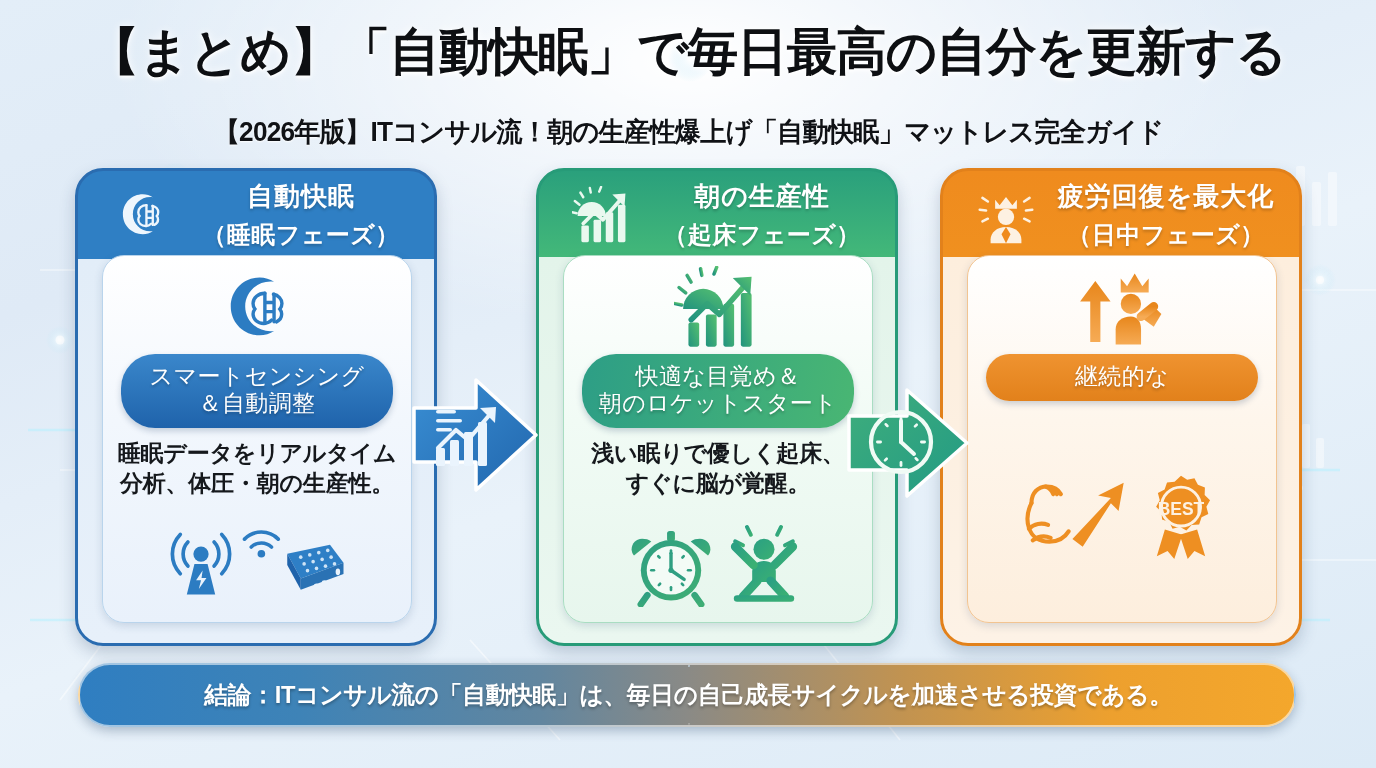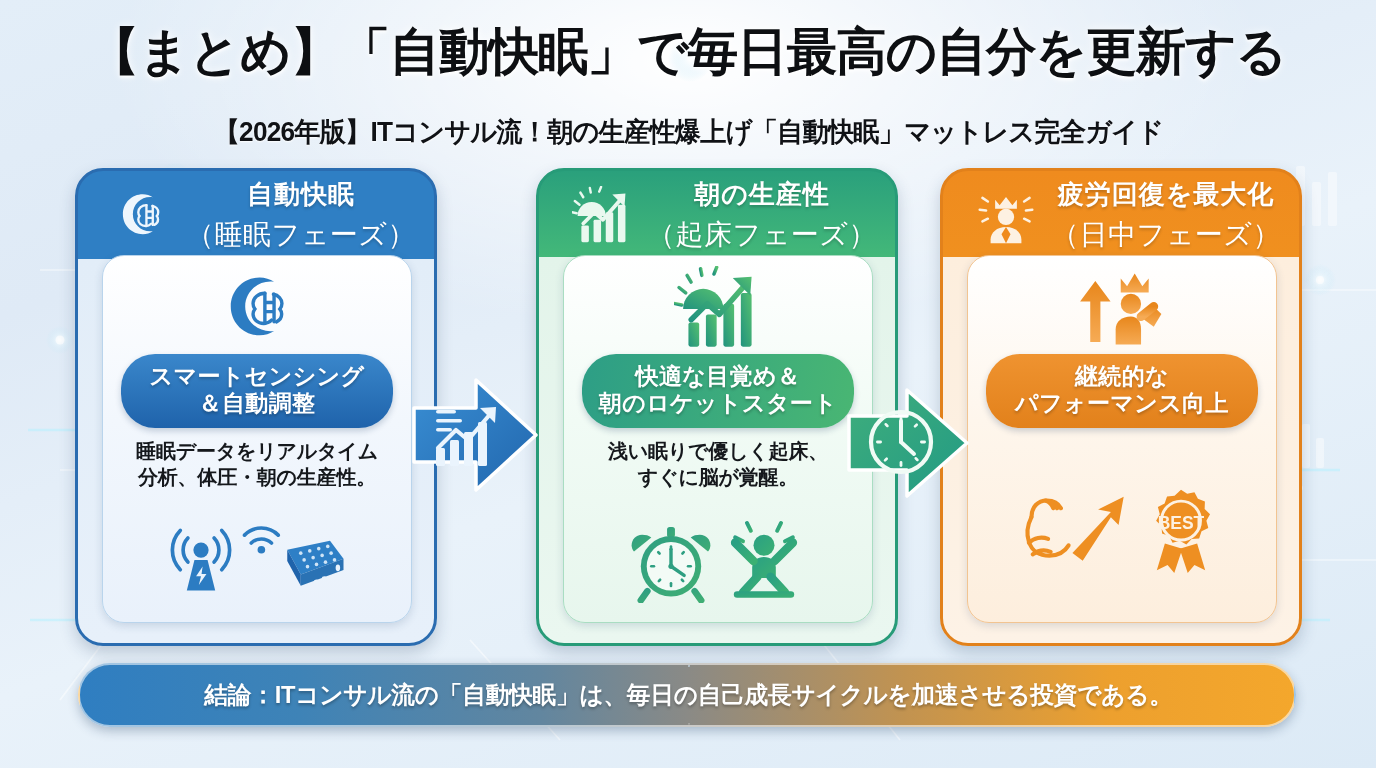--- a/index.html
+++ b/index.html
@@ -52,41 +52,41 @@
   .card.c3{left:940px;
      background:linear-gradient(180deg,#ef8b1e 0%,#f0901f 86px,#fdeedd 86px,#fdf2e6 100%);
      border:3px solid #e2811b;}
 
   .card-head{position:absolute;top:0;left:0;width:100%;height:90px;
              display:flex;align-items:center;gap:10px;padding:0 14px 0 32px;box-sizing:border-box;}
   .head-icon{flex:0 0 auto;width:62px;height:62px;display:flex;align-items:center;justify-content:center;}
   .head-text{flex:1;display:flex;flex-direction:column;align-items:center;justify-content:center;
              color:#fff;text-shadow:0 2px 3px rgba(0,0,0,0.22);}
   .head-t1{font-size:26px;font-weight:bold;letter-spacing:1px;line-height:1.05;white-space:nowrap;}
-  .head-t2{font-size:28px;font-weight:normal;letter-spacing:0.5px;line-height:1.15;white-space:nowrap;margin-top:11px;}
+  .head-t2{font-size:24px;font-weight:bold;letter-spacing:0.5px;line-height:1.15;white-space:nowrap;margin-top:11px;}
 
   .panel{position:absolute;left:24px;top:84px;width:310px;height:368px;
          border-radius:22px;box-sizing:border-box;
          display:flex;flex-direction:column;align-items:center;
          box-shadow:0 3px 9px rgba(40,70,110,0.16);}
   .c1 .panel{background:linear-gradient(180deg,#ffffff 0%,#f2f7fd 45%,#e9f1fb 100%);border:1.5px solid #b9d4ec;}
   .c2 .panel{background:linear-gradient(180deg,#ffffff 0%,#f1fbf5 45%,#e7f6ed 100%);border:1.5px solid #a9ddc2;}
   .c3 .panel{background:linear-gradient(180deg,#ffffff 0%,#fef6ec 45%,#fdeedd 100%);border:1.5px solid #f2c491;}
 
   .panel-icon{margin-top:10px;height:86px;display:flex;align-items:center;justify-content:center;}
 
   .pill{margin-top:2px;width:272px;border-radius:34px;padding:9px 6px 11px;
-        text-align:center;color:#fff;font-weight:bold;font-size:23px;line-height:1.18;
+        text-align:center;color:#fff;font-weight:normal;font-size:23px;line-height:1.18;
         letter-spacing:0.4px;text-shadow:0 2px 3px rgba(0,0,0,0.25);
         box-shadow:0 3px 6px rgba(20,50,90,0.22);box-sizing:border-box;}
   .c1 .pill{background:linear-gradient(180deg,#3a87cb 0%,#1f63ab 100%);}
   .c2 .pill{background:linear-gradient(100deg,#2d9e86 0%,#49b673 100%);}
   .c3 .pill{background:linear-gradient(180deg,#ef9330 0%,#e2811b 100%);}
 
-  .desc{margin-top:11px;text-align:center;font-size:20px;font-weight:bold;color:#15181c;
+  .desc{margin-top:11px;text-align:center;font-size:23px;font-weight:bold;color:#15181c;
         line-height:1.28;letter-spacing:-0.2px;}
 
   .foot-icons{margin-top:9px;flex:1;display:flex;align-items:center;justify-content:center;gap:8px;}
 
   
   .arrow{position:absolute;z-index:4;top:0;}
   .arrow.a1{left:410px;top:370px;}
   .arrow.a2{left:845px;top:380px;}
 
   
@@ -419,21 +419,20 @@
           <path d="M12 58 V26 H4 L16 10 L28 26 H20 V58 Z" fill="url(#g3)"></path>
           <path d="M36 8 L41 14 L47 4 L53 14 L58 8 L58 19 L36 19 Z" fill="url(#g3)"></path>
           <circle cx="44" cy="28" r="8" fill="url(#g3)"></circle>
           <path d="M44 38c-7 0-12 4-12 10v12h20V48c0-6-3-10-8-10z" fill="url(#g3)"></path>
           <path d="M54 40 L62 30 L68 36 L62 46 Z" fill="url(#g3)"></path>
           <path d="M52 38 L62 30" stroke="url(#g3)" stroke-width="7" stroke-linecap="round"></path>
         </svg>
       </div>
       <div class="pill">
         <div>継続的な</div>
-        <div>パフォーマンス向上</div>
       </div>
       <div class="foot-icons">
         <svg width="110" height="82" viewBox="0 0 84 64">
           <g fill="none" stroke="#ee8f22" stroke-width="3.2" stroke-linecap="round" stroke-linejoin="round">
             <path d="M8 22c0-8 5-13 12-13 5 0 9 2 11 6"></path>
             <path d="M8 22c-3 6-4 13-2 19 2 7 8 11 16 11 7 0 12-3 15-8"></path>
             <path d="M6 42c4-4 10-5 15-3"></path>
             <path d="M9 51c4-3 9-4 14-2"></path>
             <path d="M19 9c3 1 5 3 6 6M24 10c2 1 3 3 4 5"></path>
           </g>

